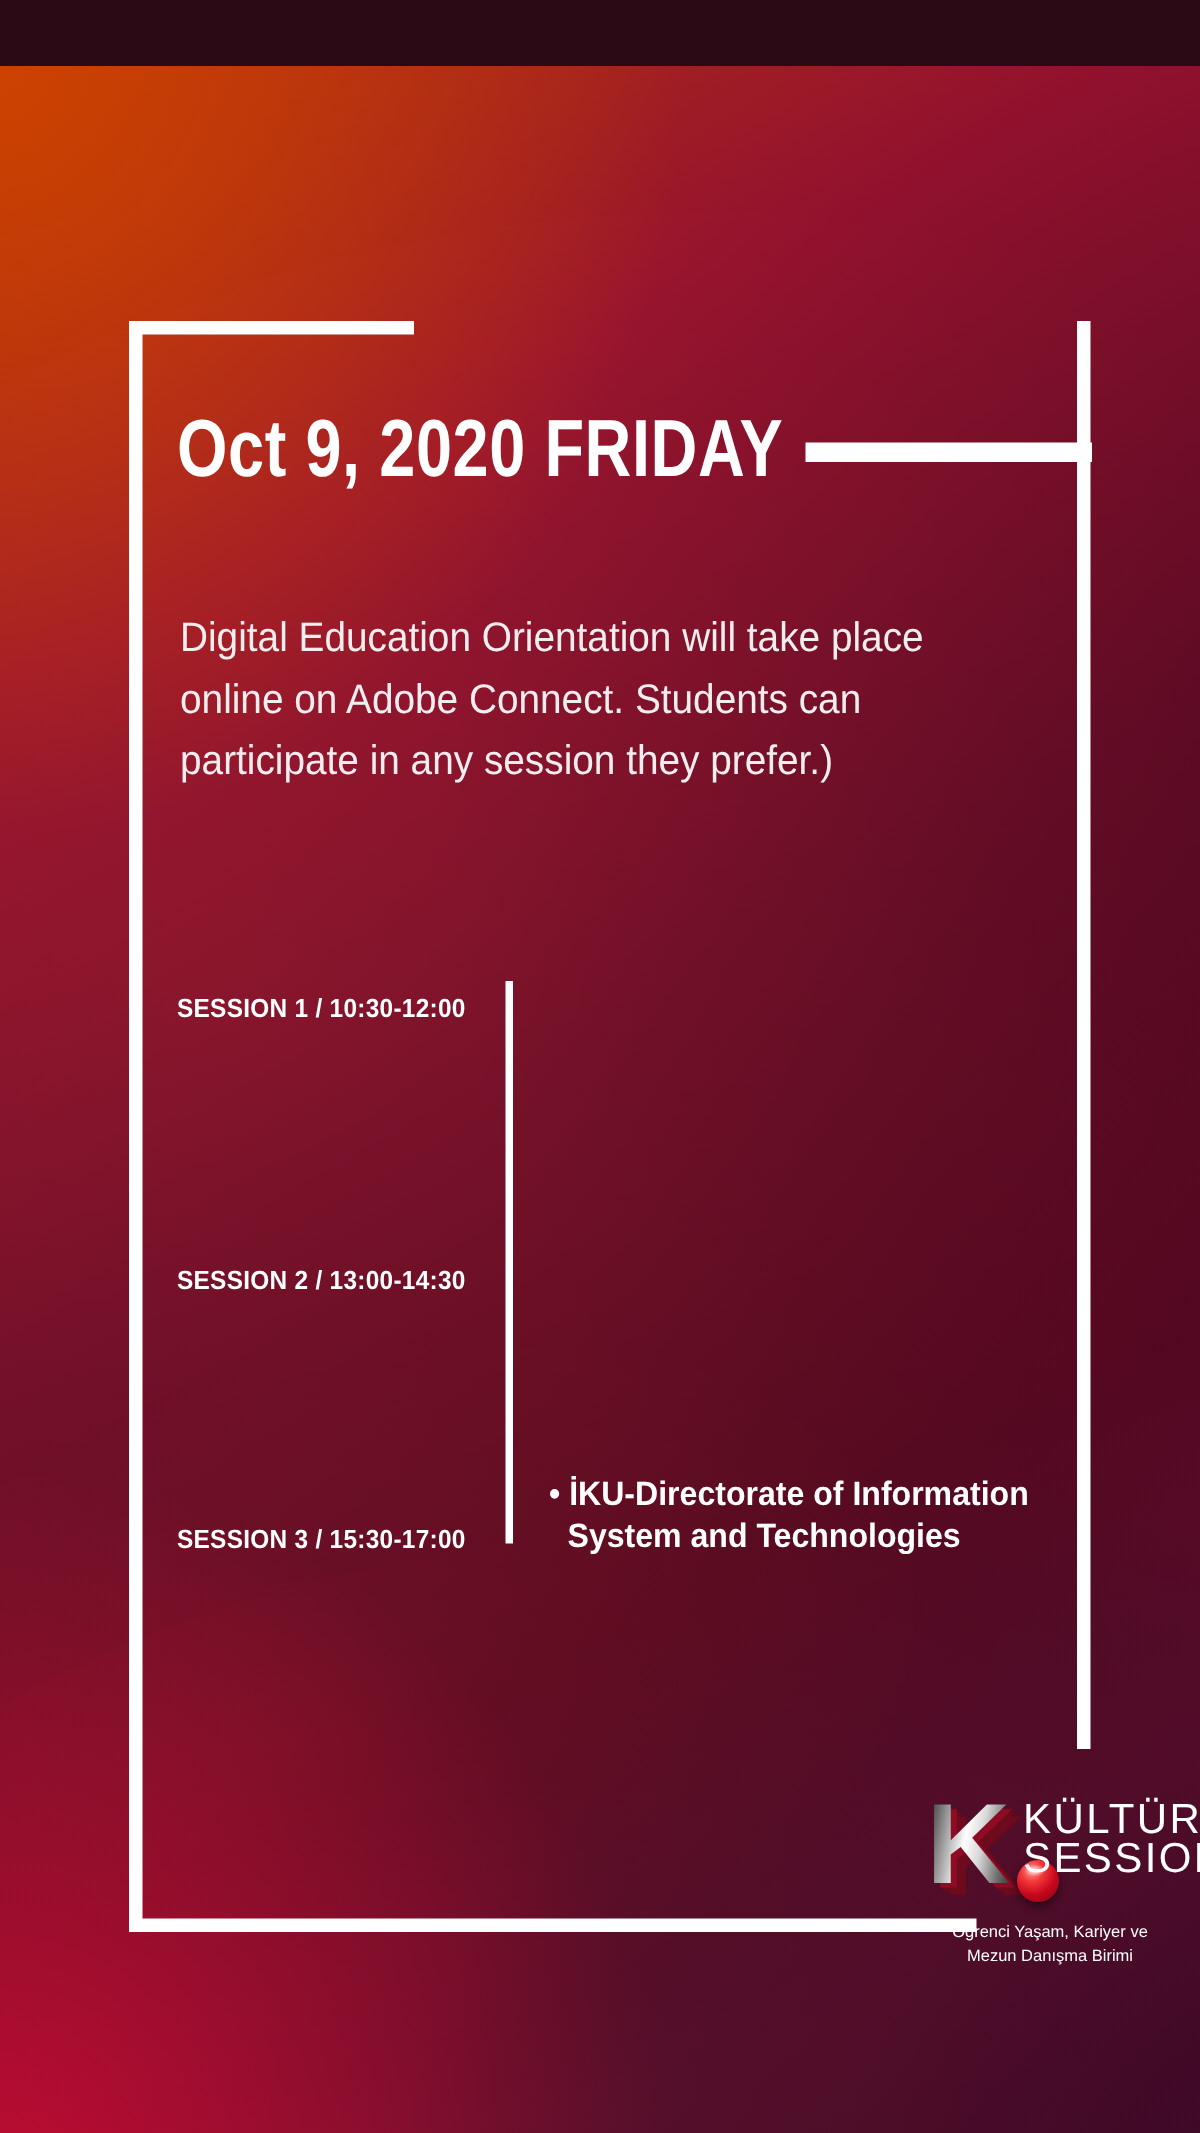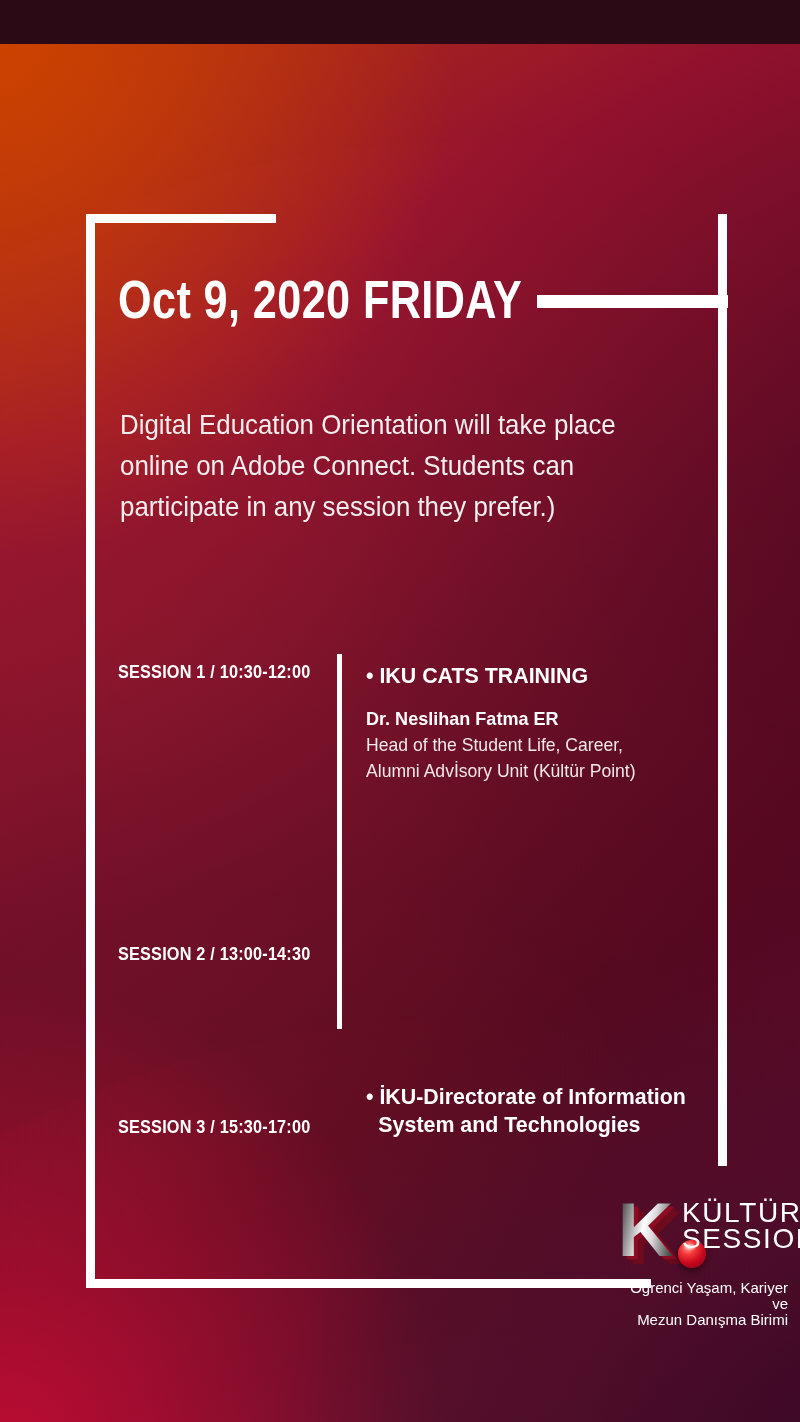--- a/index.html
+++ b/index.html
@@ -164,21 +164,21 @@
   }
   .session-affil {
     color: #f0e8ea;
     font-size: 18.5px;
     font-weight: normal;
     line-height: 26px;
     transform: scaleX(0.95);
     transform-origin: left top;
   }
 
-  .s1 { top: 18px; }
+  .s1 { top: 18px; gap: 33px; }
   .s2 { top: 176px; }
   .s3 { top: 294px; }
   .s2 .session-time { padding-top: 2px; }
   .s3 .session-time { padding-top: 34px; }
 
   
   .logo {
     position: absolute;
     left: 612px;
     top: 1146px;
@@ -227,23 +227,23 @@
     left: 70px;
     top: 10px;
     color: #ffffff;
     font-size: 28px;
     line-height: 26px;
     letter-spacing: 1.6px;
   }
   .logo-tagline {
     margin-top: 6px;
     color: #ffffff;
-    font-size: 15px;
+    font-size: 11px;
     line-height: 16px;
-    text-align: right;
+    text-align: center;
     width: 176px;
   }
 </style>
 </head>
 <body>
 
 <div class="poster">
 
   <div class="wave wave-a"></div>
   <div class="wave wave-b"></div>
@@ -262,26 +262,20 @@
     <div class="headline-rule"></div>
   </div>
 
   <div class="intro">Digital Education Orientation will take place online on Adobe Connect. Students can participate in any session they prefer.)</div>
 
   <div class="sessions">
     <div class="divider"></div>
 
     <div class="session s1">
       <div class="session-time">SESSION 1 / 10:30-12:00</div>
-      <div class="session-body">
-        <div class="session-title">• IKU CATS TRAINING</div>
-        <div class="session-speaker">Dr. Neslihan Fatma ER</div>
-        <div class="session-affil">Head of the Student Life, Career,</div>
-        <div class="session-affil">Alumni Advİsory Unit (Kültür Point)</div>
-      </div>
     </div>
 
     <div class="session s2">
       <div class="session-time">SESSION 2 / 13:00-14:30</div>
     </div>
 
     <div class="session s3">
       <div class="session-time">SESSION 3 / 15:30-17:00</div>
       <div class="session-body">
         <div class="session-title">• İKU-Directorate of Information System and Technologies</div>

